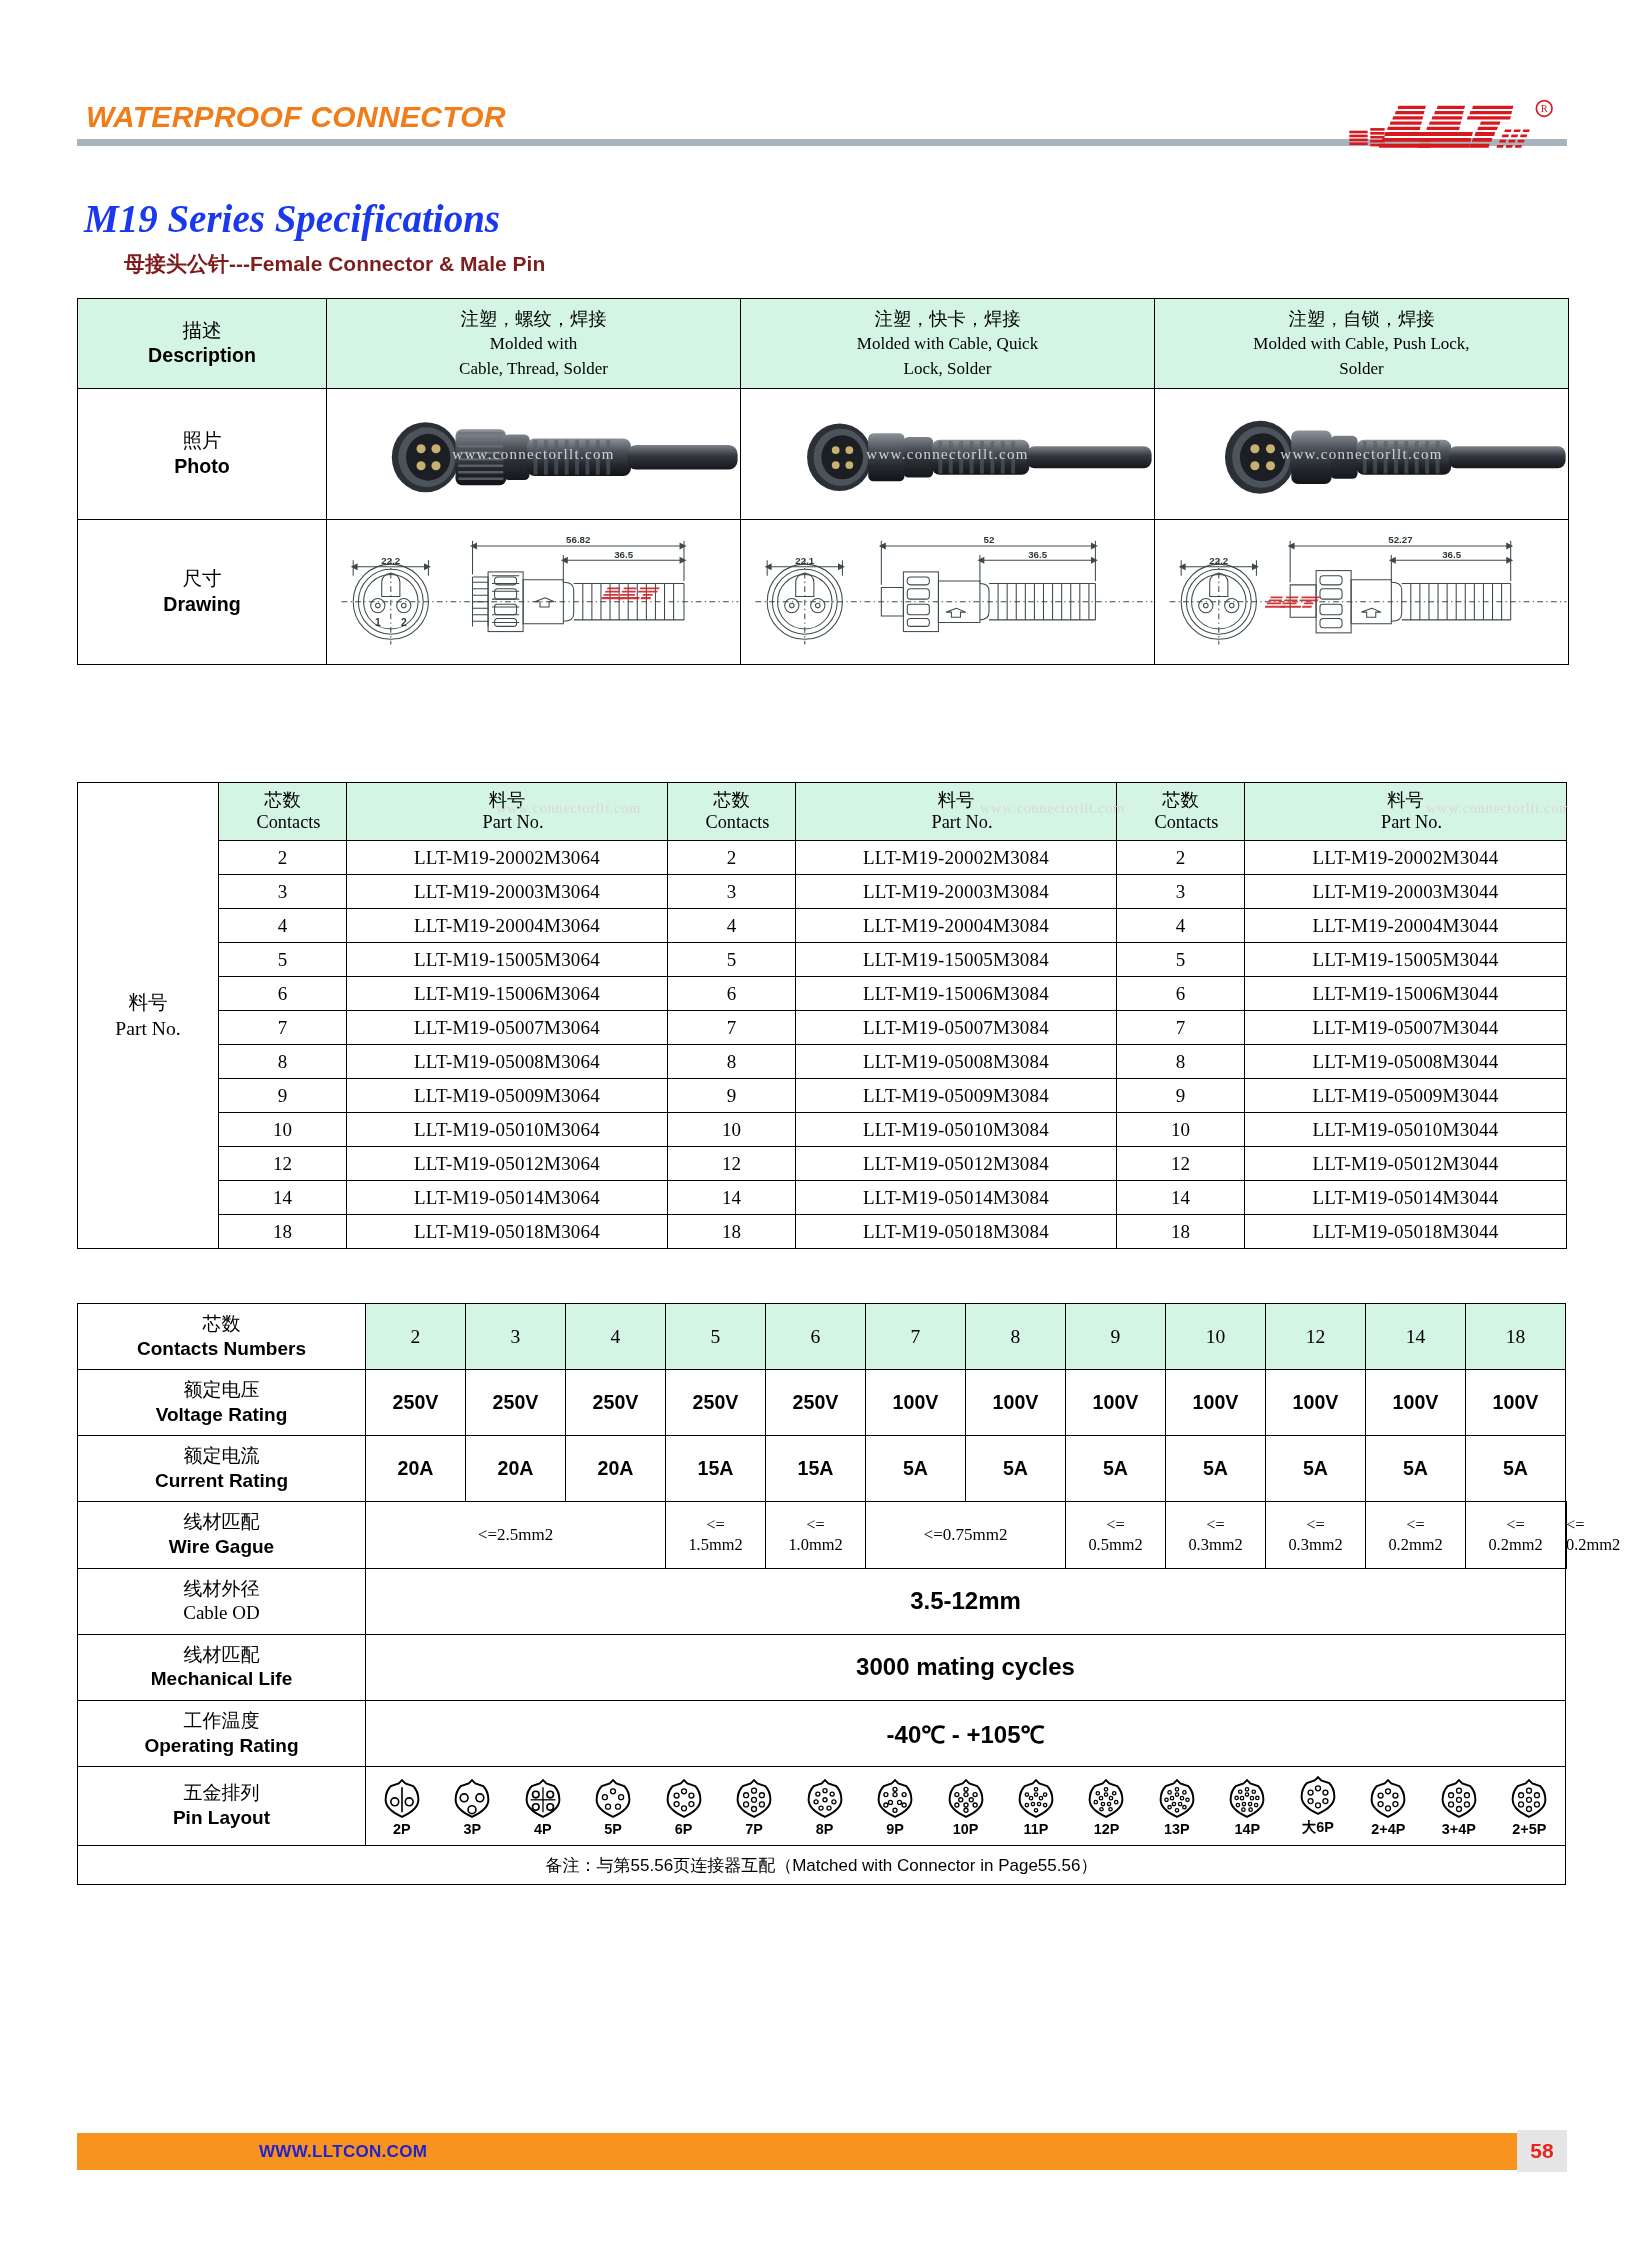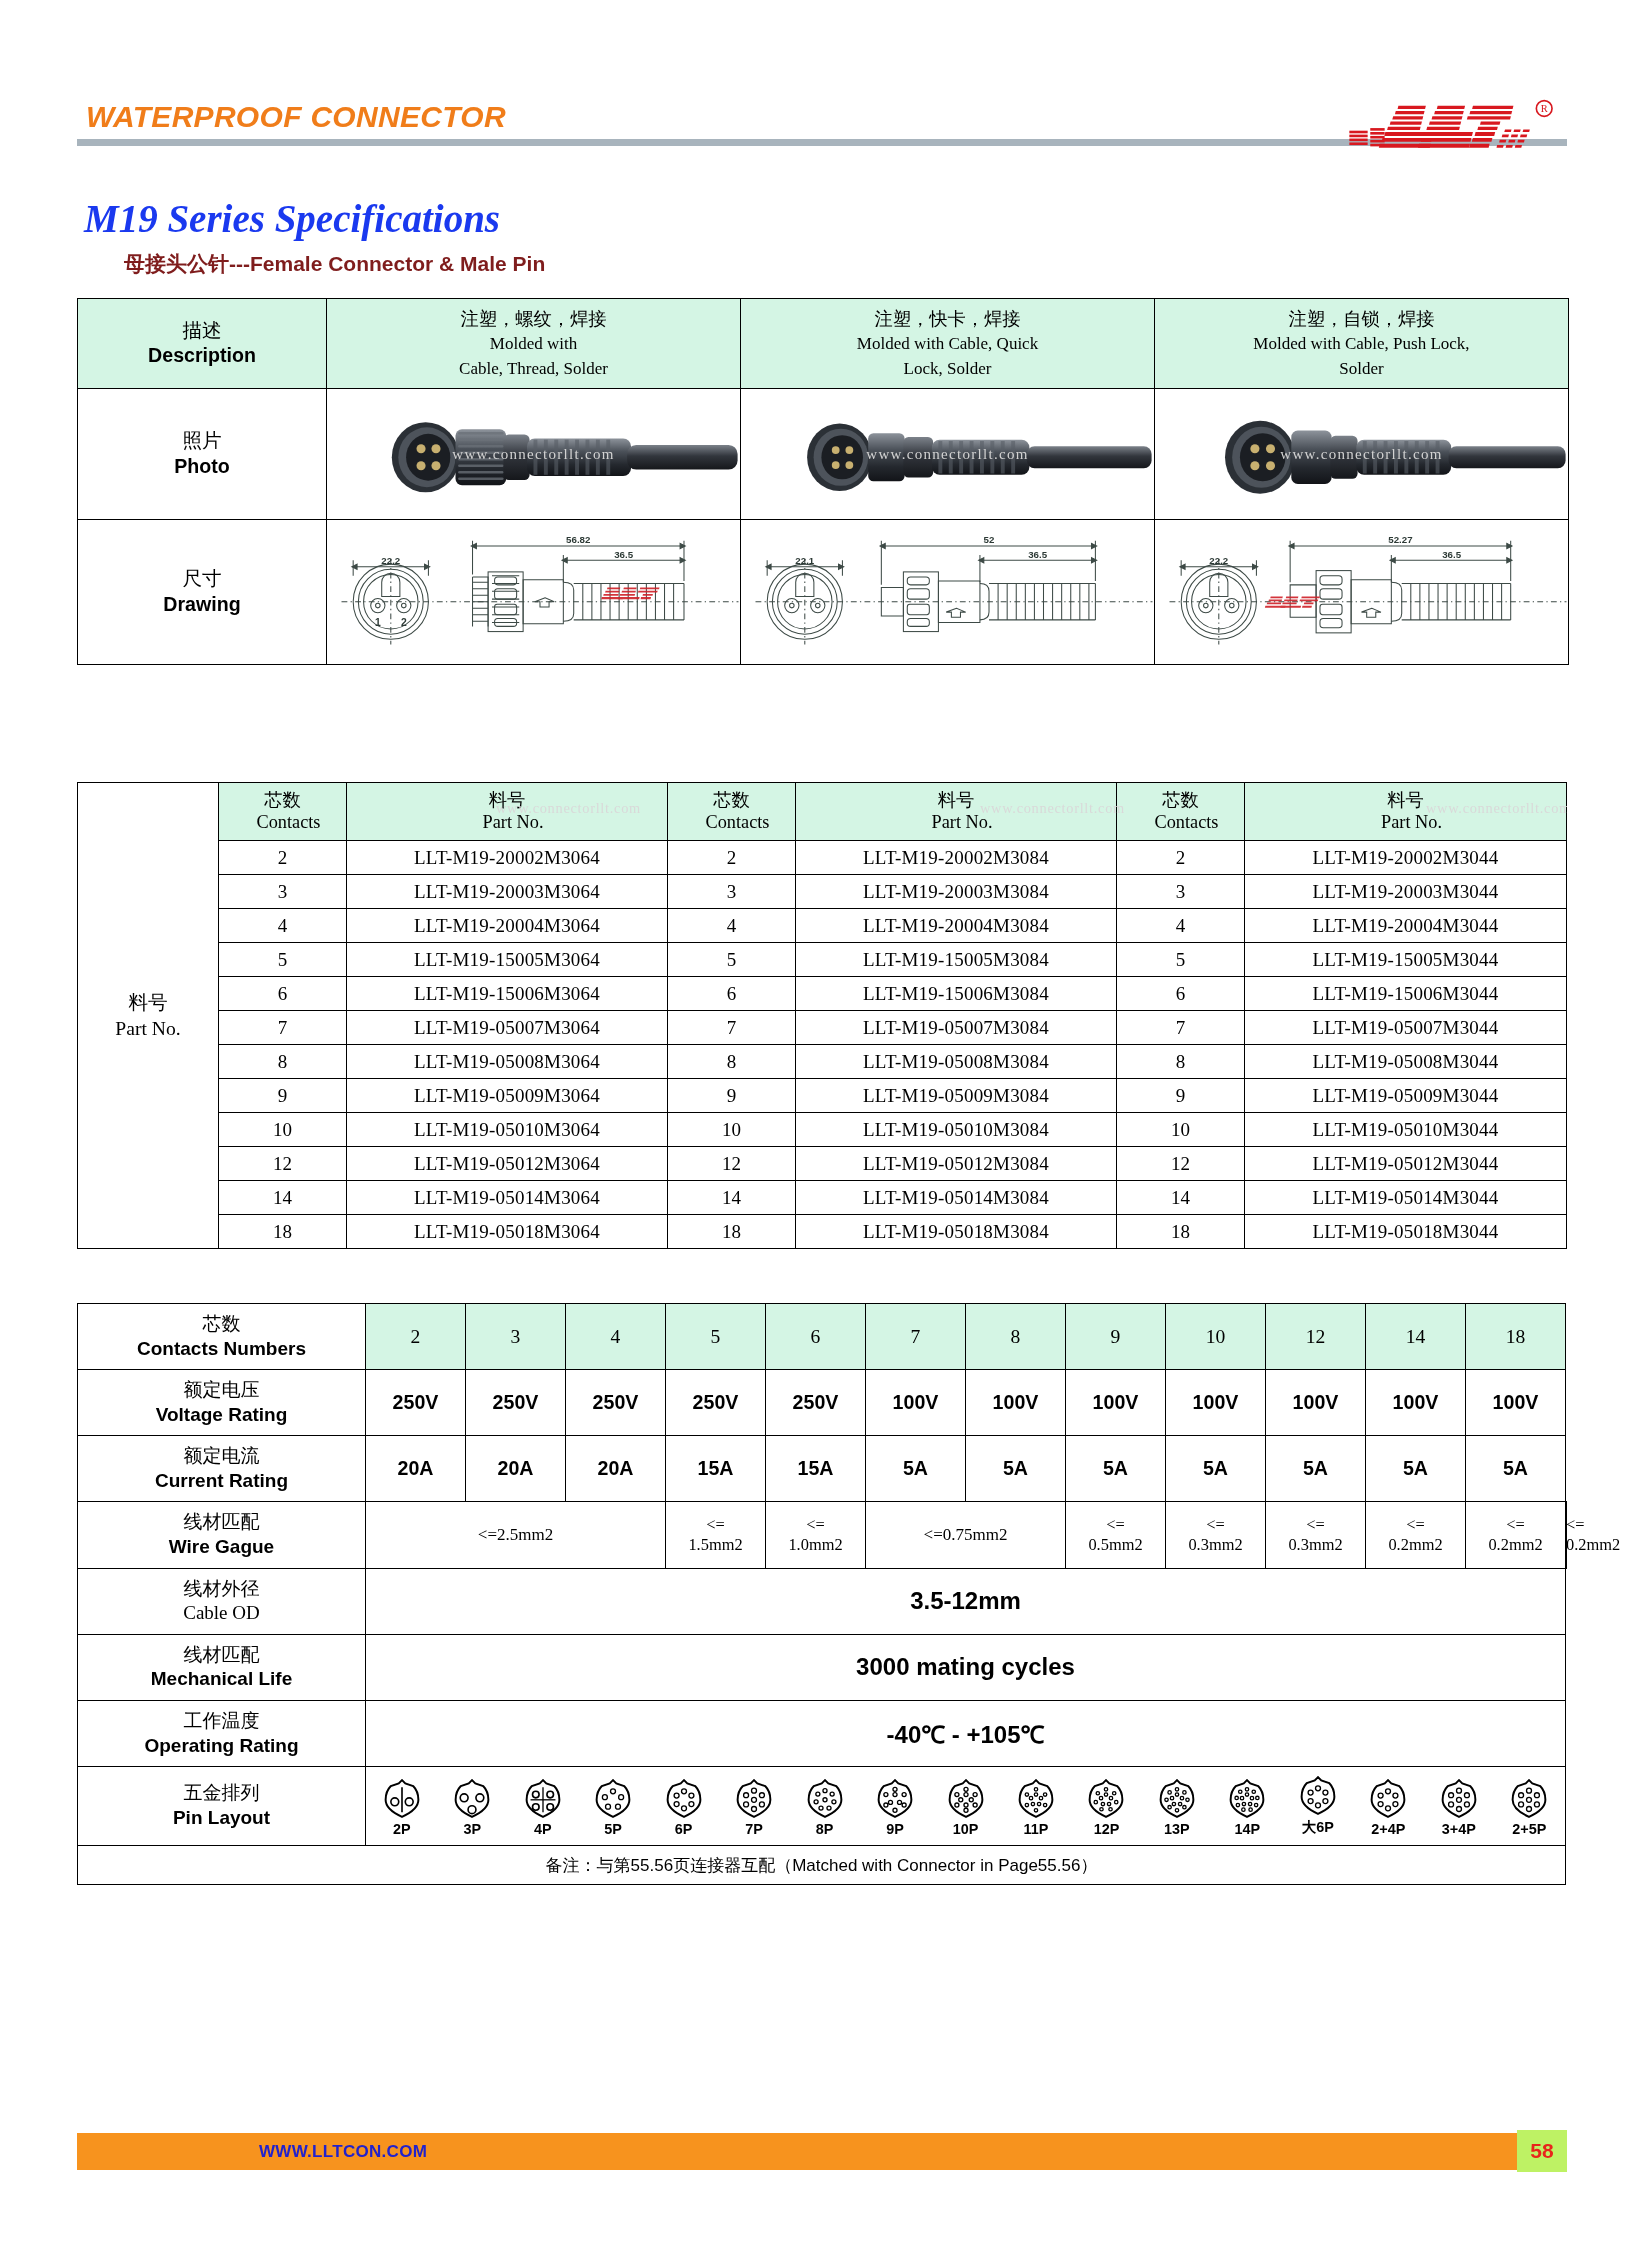--- a/index.html
+++ b/index.html
@@ -111,21 +111,21 @@
   .pin .plabel { font-size:14.4px; font-weight:bold; margin-top:1.3px; letter-spacing:0px; }
 
   
   .footer { position:absolute; left:77px; right:77px; bottom:80px; height:37px; background:#F7931E; }
   .footer .url {
     position:absolute; left:182px; top:50%; transform:translateY(-50%);
     color:#2222cc; font-size:17px; font-weight:bold; letter-spacing:0.3px;
   }
   .footer .pageno {
     position:absolute; right:0px; top:-2.6px; width:50px; height:42px;
-    background:#bef264; color:#e8251b; font-size:21px; font-weight:bold;
+    background:#e5e5e5; color:#e8251b; font-size:21px; font-weight:bold;
     display:flex; align-items:center; justify-content:center;
   }
 </style>
 </head>
 <body>
 
 <div class="page">
 
   <div class="header">
     <div class="hdr-title">WATERPROOF CONNECTOR</div>

